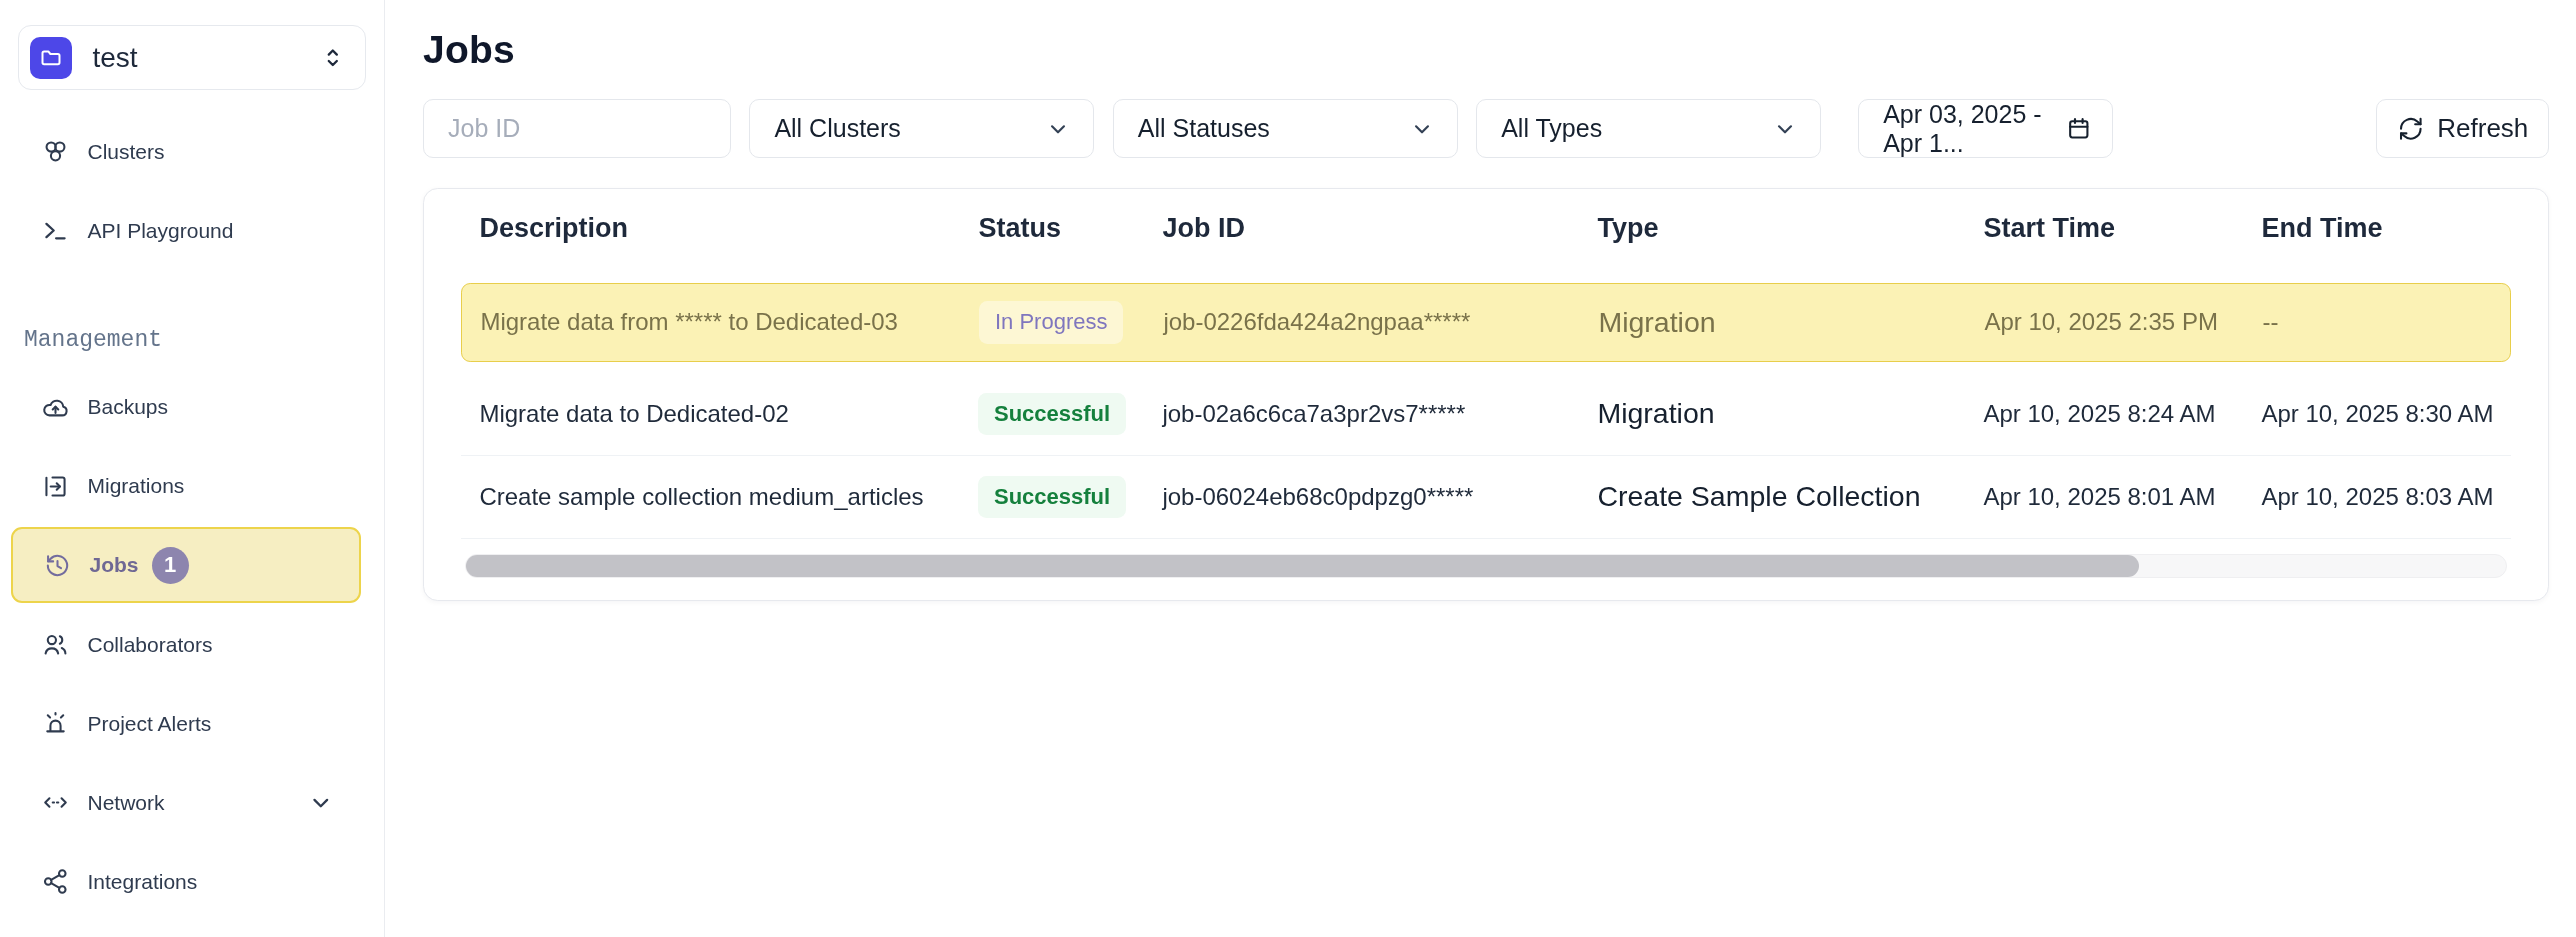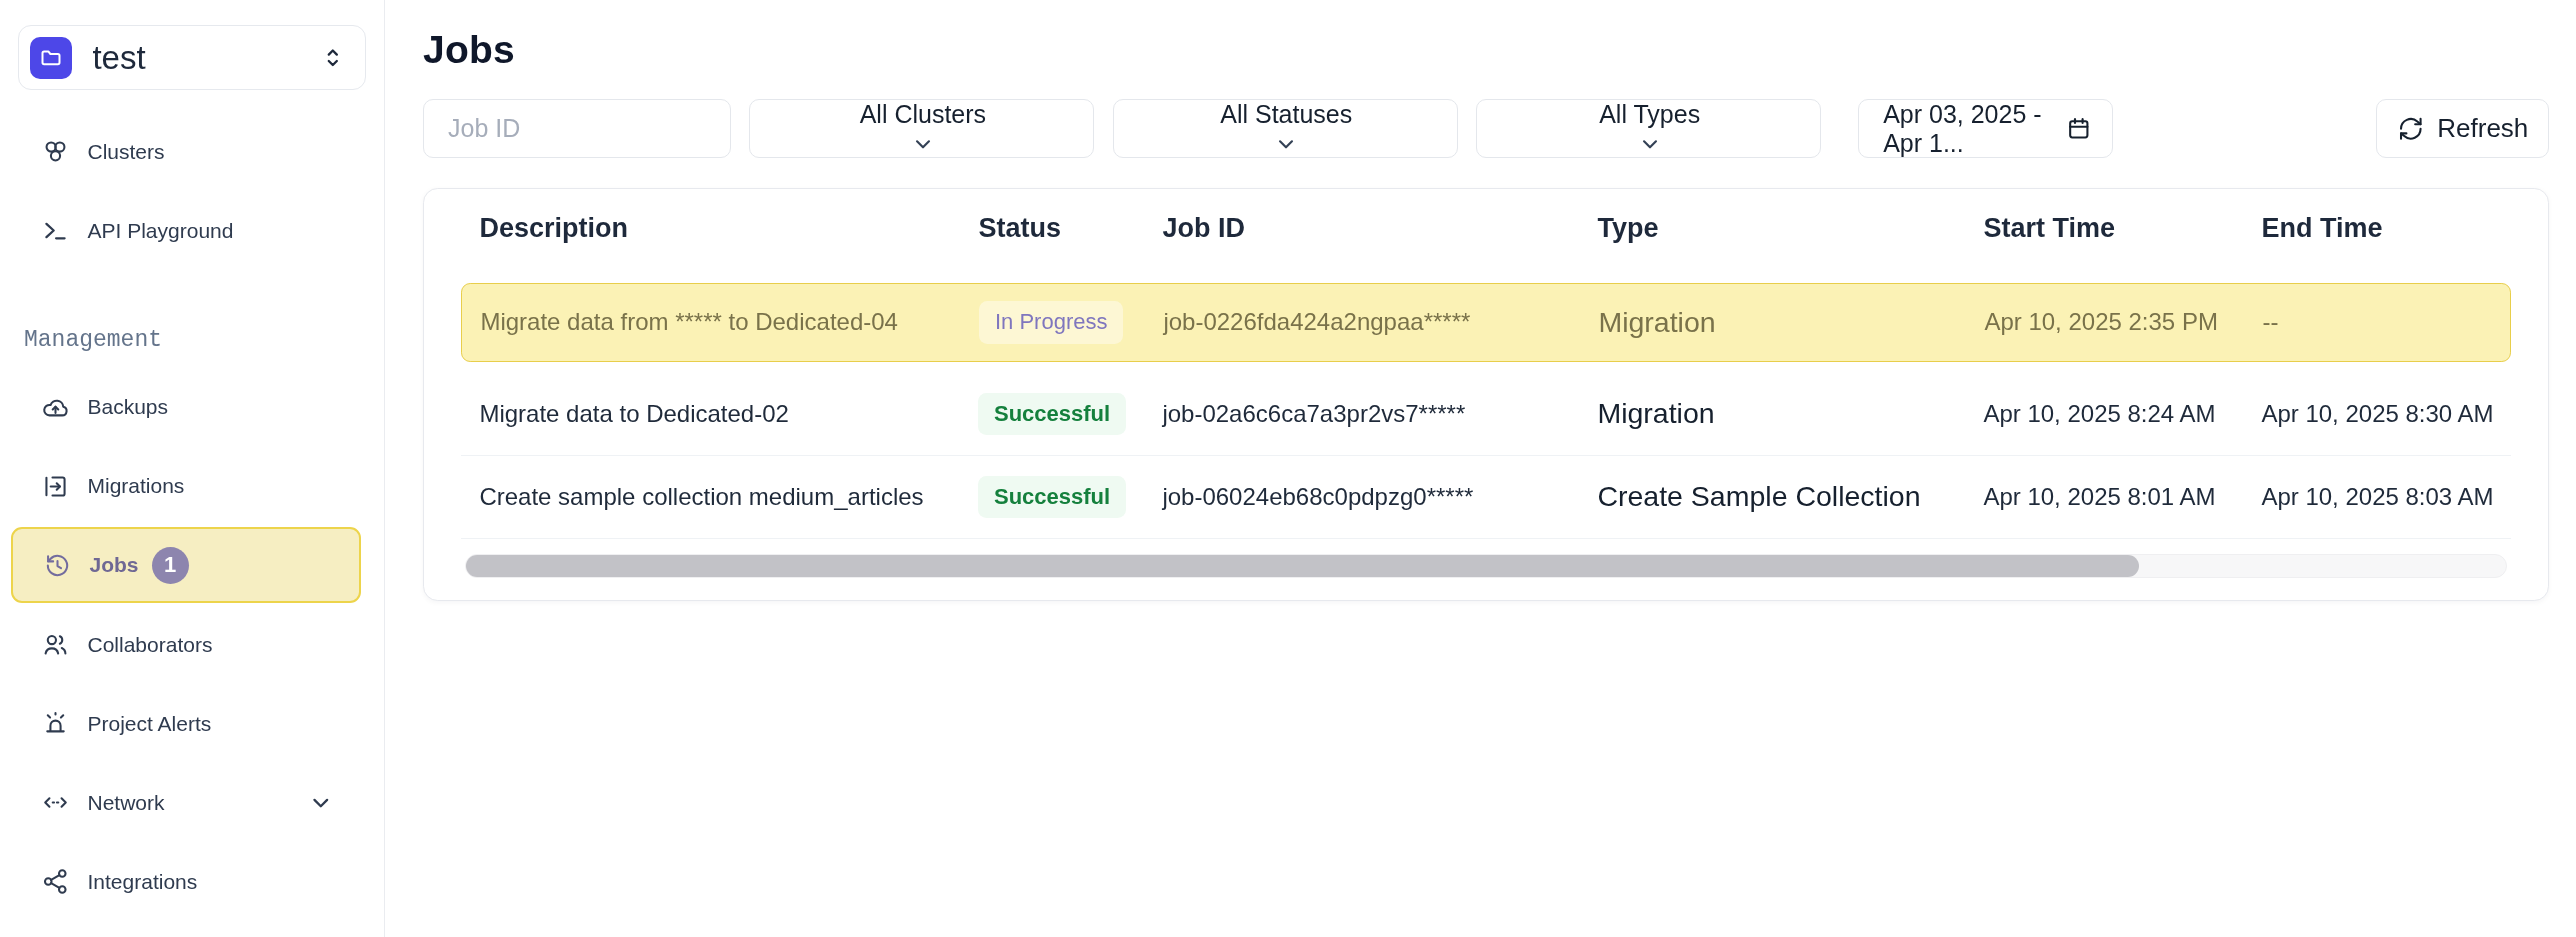--- a/index.html
+++ b/index.html
@@ -6,21 +6,21 @@
   html,body { width:2576px; height:937px; overflow:hidden; background:#fff;
     font-family:"Liberation Sans", sans-serif; color:#1E293B; }
   .app { display:flex; width:2576px; height:937px; }
 
   
   .sidebar { width:385px; height:937px; background:#FFFFFF; border-right:1.8px solid #EAECF0; flex-shrink:0; }
   .project-selector { margin:25px 18.4px 0 18.4px; height:65px; background:#fff; border:1.8px solid #E6E9EE;
     border-radius:13px; display:flex; align-items:center; padding:0 18.4px 0 11px; cursor:pointer; }
   .proj-icon { width:42px; height:42px; border-radius:10px; background:#4D47E8; display:flex;
     align-items:center; justify-content:center; flex-shrink:0; }
-  .proj-name { margin-left:20px; font-size:33px; color:#1E293B; flex:1; }
+  .proj-name { margin-left:20px; font-size:28px; color:#1E293B; flex:1; }
   .selector-arrows { color:#1E293B; }
 
   .nav { margin-top:22px; }
   .nav-item { height:79px; margin:0 23px 0 11px; display:flex; align-items:center;
     padding-left:30px; border-radius:11px; cursor:pointer; color:#2F3B4F; }
   .nav-item .nicon { width:29px; height:29px; flex-shrink:0; color:#2F3B4F; }
   .nav-item .nlabel { margin-left:17.5px; font-size:21px; }
   .nav-item.active { height:76px; margin-top:1.8px; margin-bottom:1.8px; background:#F6EEC2;
     border:2.8px solid #EDD44B; color:#6F6894; }
   .nav-item.active .nicon { color:#736C9E; }
@@ -32,21 +32,21 @@
 
   
   .main { flex:1; padding:27.6px 27.6px 0 38px; }
   .page-title { font-size:39px; font-weight:700; color:#0F172A; letter-spacing:0.2px; }
 
   .filters { display:flex; align-items:center; margin-top:27.6px; }
   .control { height:59px; background:#fff; border:1.8px solid #E4E7EC; border-radius:10px;
     display:flex; align-items:center; font-size:25px; color:#16202E; }
   .input-jobid { width:308px; padding:0 24px; }
   .input-jobid .placeholder { color:#A6ADBA; }
-  .select { width:345px; margin-left:18.4px; padding:0 22px 0 24px; cursor:pointer; justify-content:space-between;flex-direction:column; }
+  .select { width:345px; margin-left:18.4px; padding:0 22px 0 24px; cursor:pointer; justify-content:space-between; }
   .select .chev { color:#334155; }
   .date-range { width:255px; margin-left:37px; padding:0 20px 0 24px; cursor:pointer; justify-content:space-between; }
   .btn-refresh { margin-left:auto; width:173px; height:59px; justify-content:center; gap:13px;
     font-size:26px; font-weight:500; color:#16202E; cursor:pointer; }
 
   
   .card { margin-top:30px; width:2126px; background:#fff; border:1.8px solid #E7E9EE; border-radius:14.7px;
     box-shadow:0 1.8px 5.5px rgba(16,24,40,0.04); padding-bottom:22px; }
   .tgrid { display:grid; grid-template-columns:499px 184px 435px 386px 278px auto; align-items:center; }
   .thead { height:79px; margin:0 37px; padding-left:18.4px; font-size:27px; font-weight:700; color:#1E293B; }
@@ -276,21 +276,21 @@
       <div class="tgrid thead">
         <div>Description</div>
         <div>Status</div>
         <div>Job ID</div>
         <div>Type</div>
         <div>Start Time</div>
         <div>End Time</div>
       </div>
 
       <div class="tgrid trow highlight">
-        <div class="cell-desc">Migrate data from ***** to Dedicated-04</div>
+        <div class="cell-desc">Migrate data from ***** to Dedicated-03</div>
         <div>
           <span class="badge in-progress">In Progress</span>
         </div>
         <div class="cell-jobid">job-0226fda424a2ngpaa*****</div>
         <div class="cell-type">Migration</div>
         <div class="cell-time">Apr 10, 2025 2:35 PM</div>
         <div class="cell-time">--</div>
       </div>
 
       <div class="tgrid trow">

